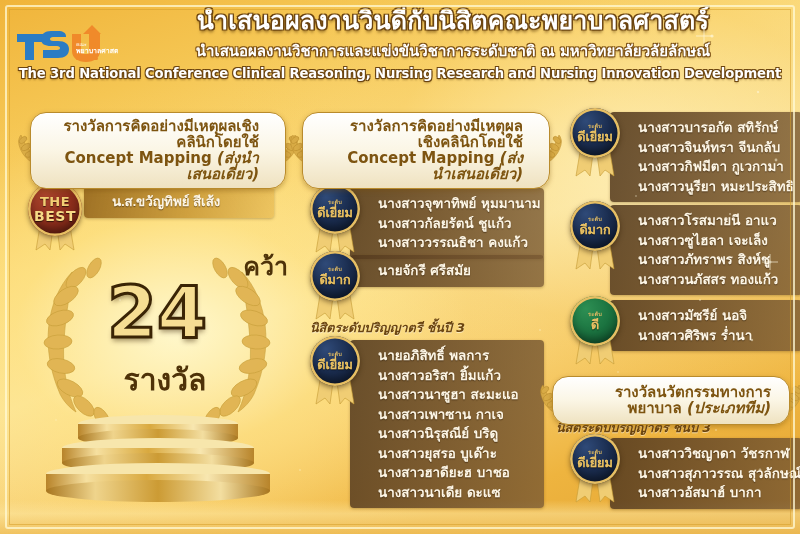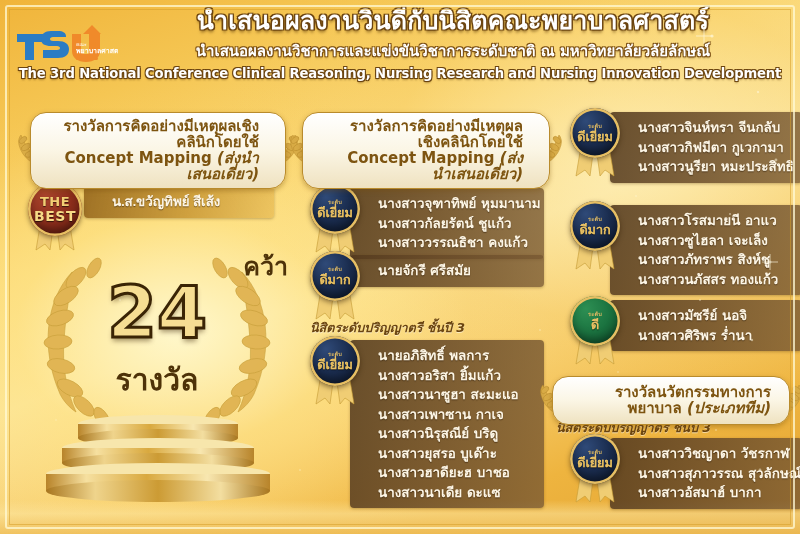--- a/index.html
+++ b/index.html
@@ -241,21 +241,21 @@
   }
   .t-num {
     position: absolute; left: 0; top: 36px; width: 262px;
     text-align: center;
     font-size: 72px; font-weight: 700; line-height: 76px;
     color: #f6dd93;
     -webkit-text-stroke: 3px #3a2405;
     text-shadow: 0 4px 5px rgba(60,36,5,.45);
   }
   .t-word {
-    position: absolute; left: 0; top: 118px; width: 262px;
+    position: absolute; left: 8px; top: 118px; width: 262px;
     text-align: center;
     font-size: 30px; font-weight: 700;
     color: #4e3208;
     text-shadow: 0 1px 0 rgba(255,240,180,.7);
   }
 
   .podium { position: absolute; left: 10px; top: 176px; width: 244px; height: 104px; }
 </style>
 </head>
 <body>
@@ -515,20 +515,21 @@
       <svg class="ribbon-tails" viewBox="0 0 48 28">
         <path d="M9 2 L5 26 L14 20 L19 26 L22 4 z" fill="#f0cd74" stroke="#c49a34" stroke-width=".6"></path>
         <path d="M39 2 L43 26 L34 20 L29 26 L26 4 z" fill="#f0cd74" stroke="#c49a34" stroke-width=".6"></path>
       </svg>
       <div class="disc">
         <div class="lvl">ระดับ</div>
         <div class="grade">ดีเยี่ยม</div>
       </div>
     </div>
     <div class="names" style="width:192px;">
+      <div>นางสาวบารอกัต สทิรักษ์</div>
       <div>นางสาวจินห์ทรา จีนกลับ</div>
       <div>นางสาวกิฟมีตา กูเวกามา</div>
       <div>นางสาวนูรียา หมะประสิทธิ</div>
     </div>
   </div>
 
   <div class="award-row" style="left:566px; top:205px; width:234px;">
     <div class="medal navy">
       <svg class="ribbon-tails" viewBox="0 0 48 28">
         <path d="M9 2 L5 26 L14 20 L19 26 L22 4 z" fill="#f0cd74" stroke="#c49a34" stroke-width=".6"></path>

